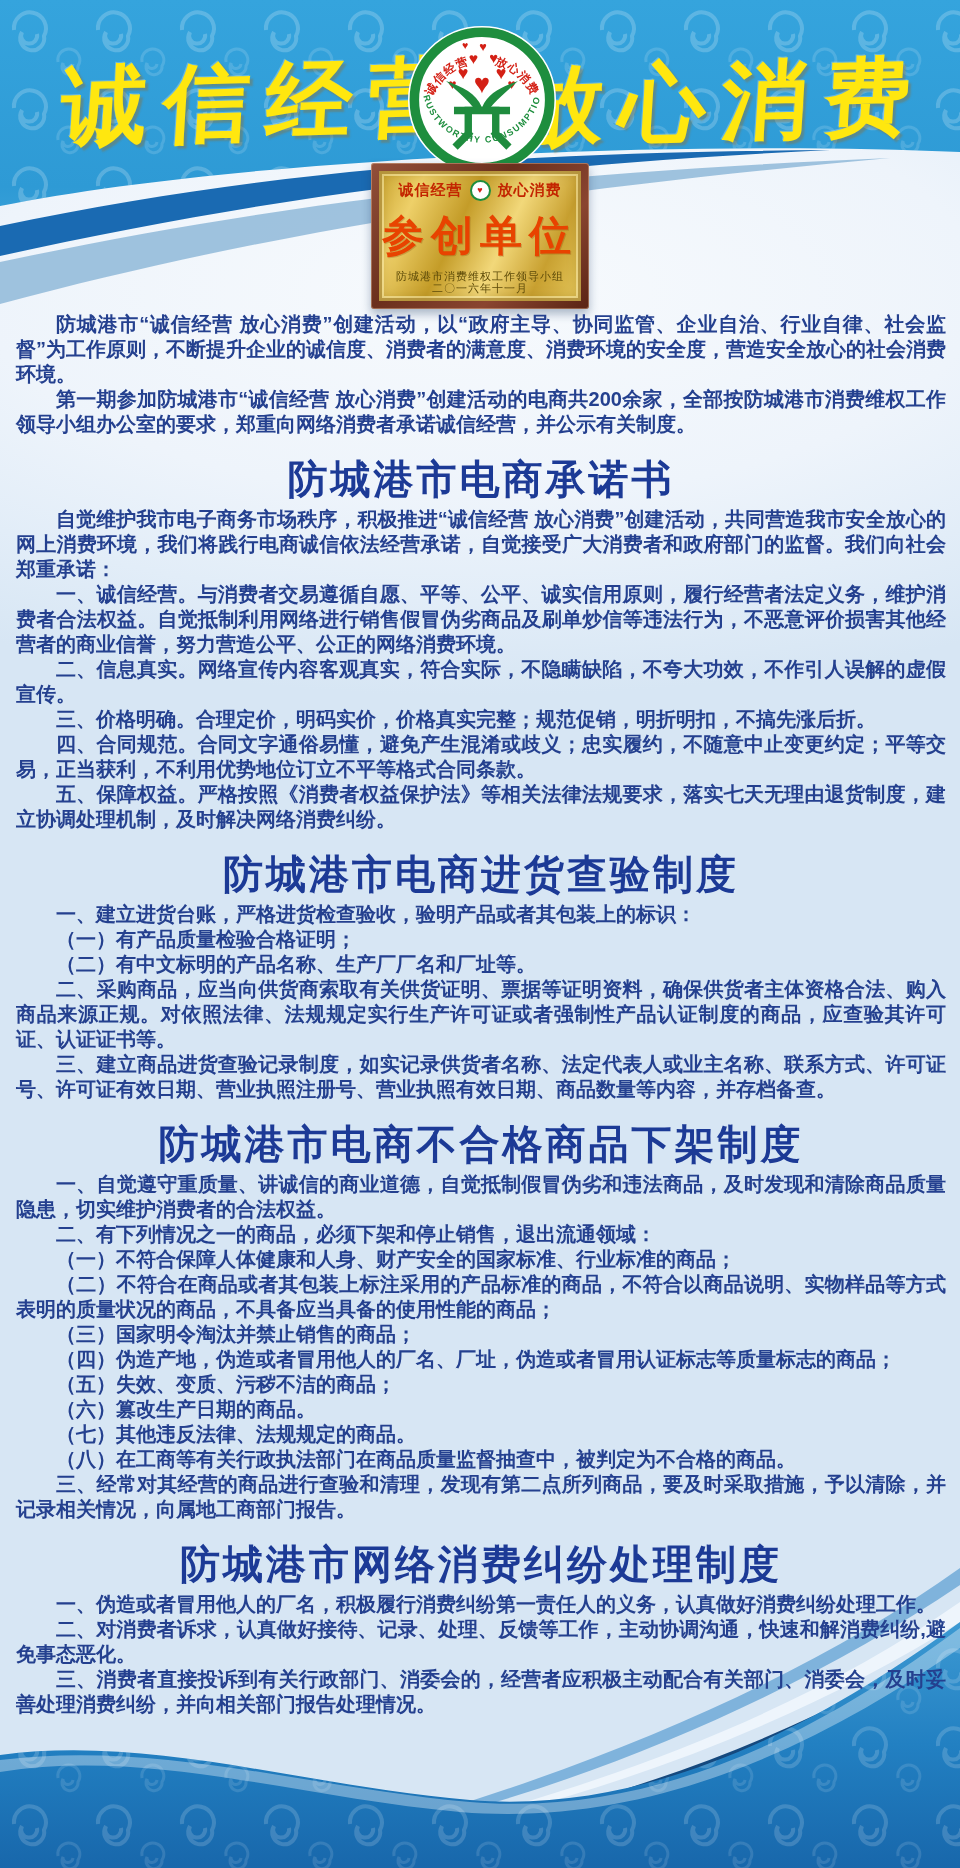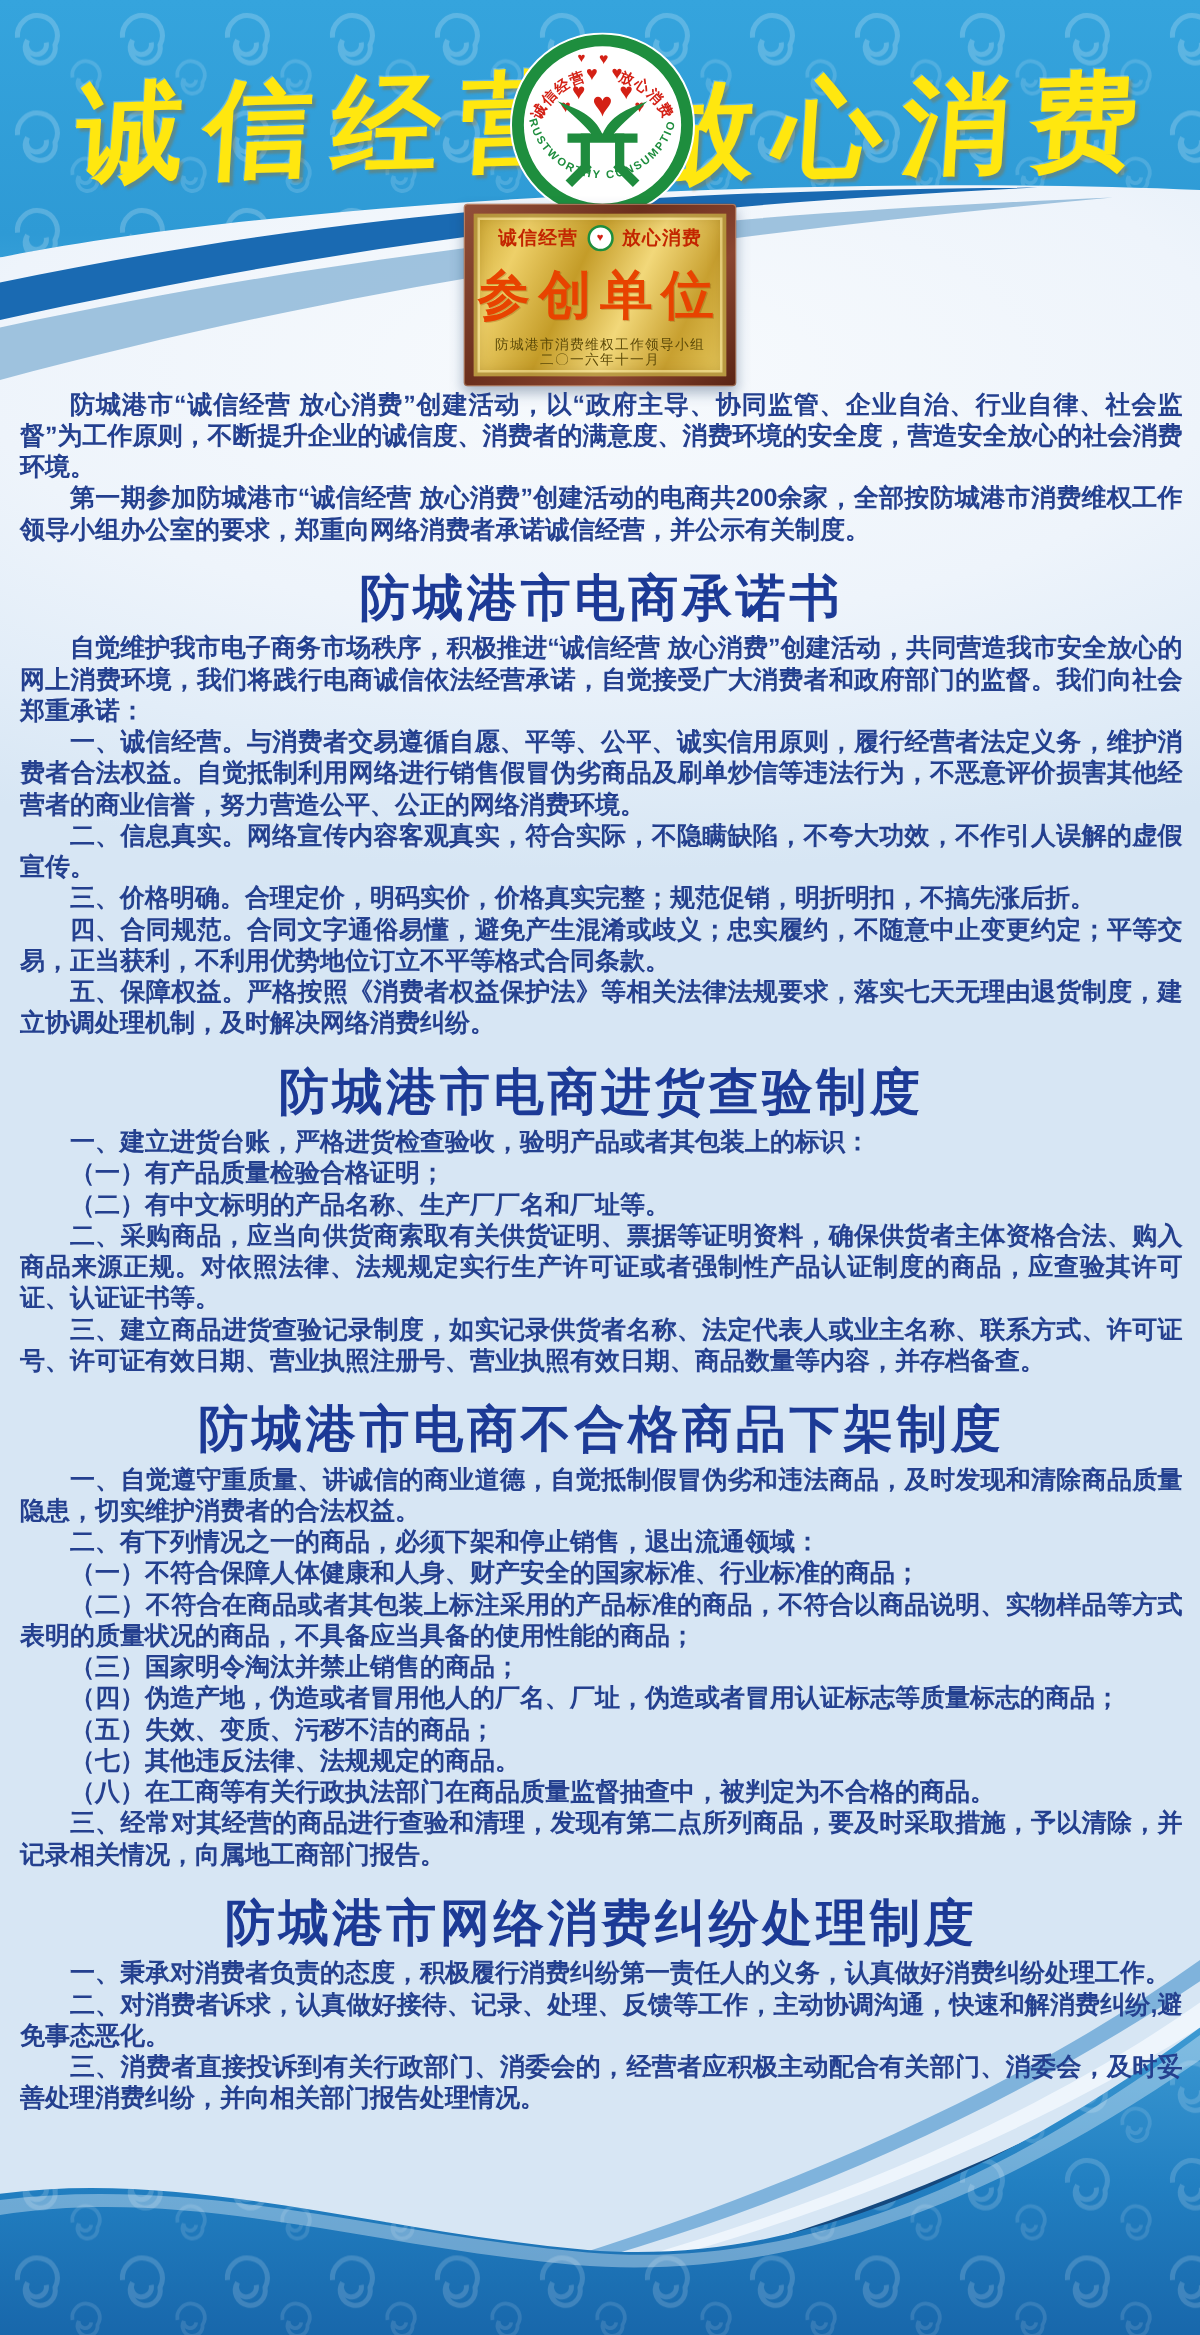--- a/index.html
+++ b/index.html
@@ -173,26 +173,27 @@
     <p class="p">三、建立商品进货查验记录制度，如实记录供货者名称、法定代表人或业主名称、联系方式、许可证号、许可证有效日期、营业执照注册号、营业执照有效日期、商品数量等内容，并存档备查。</p>
 
     <h2 class="sec-title">防城港市电商不合格商品下架制度</h2>
     <p class="p">一、自觉遵守重质量、讲诚信的商业道德，自觉抵制假冒伪劣和违法商品，及时发现和清除商品质量隐患，切实维护消费者的合法权益。</p>
     <p class="p">二、有下列情况之一的商品，必须下架和停止销售，退出流通领域：</p>
     <p class="p">（一）不符合保障人体健康和人身、财产安全的国家标准、行业标准的商品；</p>
     <p class="p">（二）不符合在商品或者其包装上标注采用的产品标准的商品，不符合以商品说明、实物样品等方式表明的质量状况的商品，不具备应当具备的使用性能的商品；</p>
     <p class="p">（三）国家明令淘汰并禁止销售的商品；</p>
     <p class="p">（四）伪造产地，伪造或者冒用他人的厂名、厂址，伪造或者冒用认证标志等质量标志的商品；</p>
     <p class="p">（五）失效、变质、污秽不洁的商品；</p>
+    <p class="p">（六）篡改生产日期的商品。</p>
     <p class="p">（七）其他违反法律、法规规定的商品。</p>
     <p class="p">（八）在工商等有关行政执法部门在商品质量监督抽查中，被判定为不合格的商品。</p>
     <p class="p">三、经常对其经营的商品进行查验和清理，发现有第二点所列商品，要及时采取措施，予以清除，并记录相关情况，向属地工商部门报告。</p>
 
     <h2 class="sec-title">防城港市网络消费纠纷处理制度</h2>
-    <p class="p">一、秉承对消费者负责的态度，积极履行消费纠纷第一责任人的义务，认真做好消费纠纷处理工作。</p>
+    <p class="p">一、伪造或者冒用他人的厂名，积极履行消费纠纷第一责任人的义务，认真做好消费纠纷处理工作。</p>
     <p class="p">二、对消费者诉求，认真做好接待、记录、处理、反馈等工作，主动协调沟通，快速和解消费纠纷,避免事态恶化。</p>
     <p class="p">三、消费者直接投诉到有关行政部门、消委会的，经营者应积极主动配合有关部门、消委会，及时妥善处理消费纠纷，并向相关部门报告处理情况。</p>
   </div>
 
   <svg id="bottom-svg" width="960" height="308" viewBox="0 0 960 308">
     <defs>
       <linearGradient id="bgrad" x1="0" y1="0" x2="0" y2="1">
         <stop offset="0" stop-color="#4aa6db"></stop>
           <stop offset=".6" stop-color="#2280c2"></stop>
           <stop offset="1" stop-color="#1867ab"></stop>

